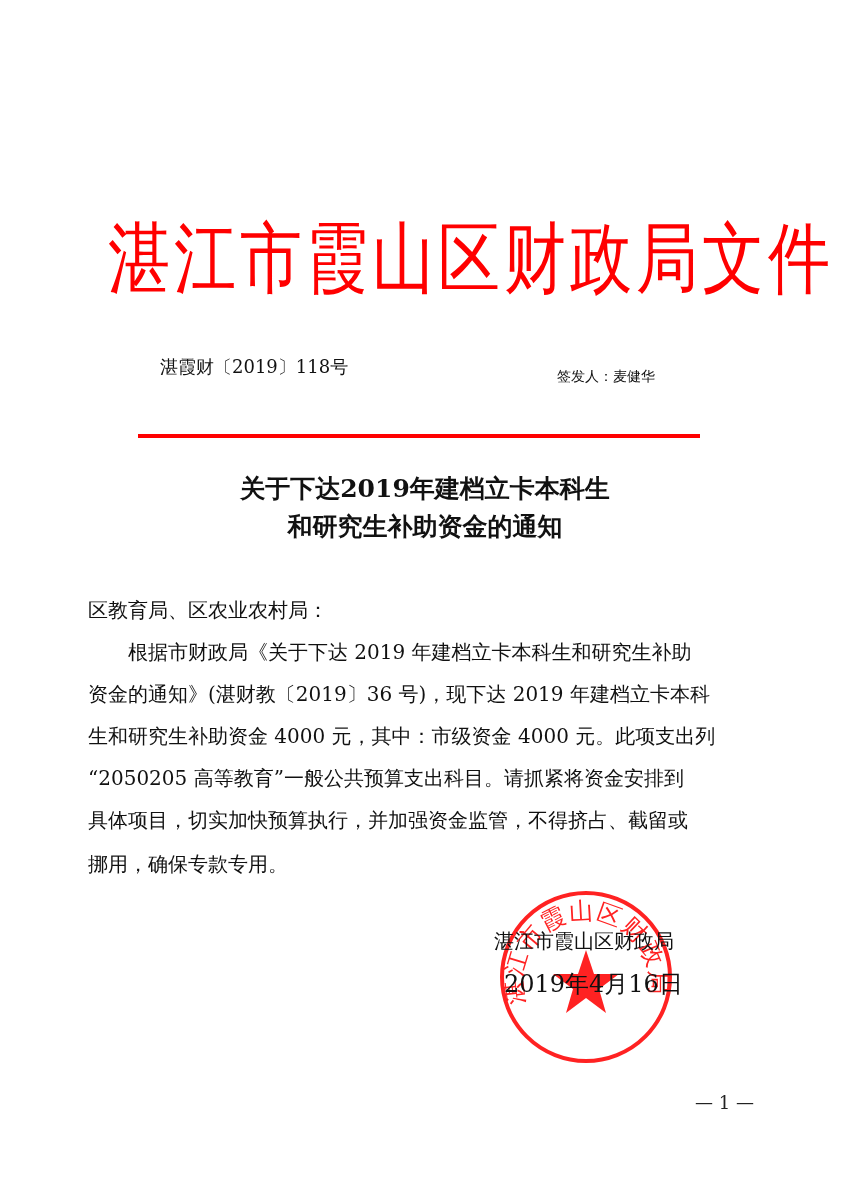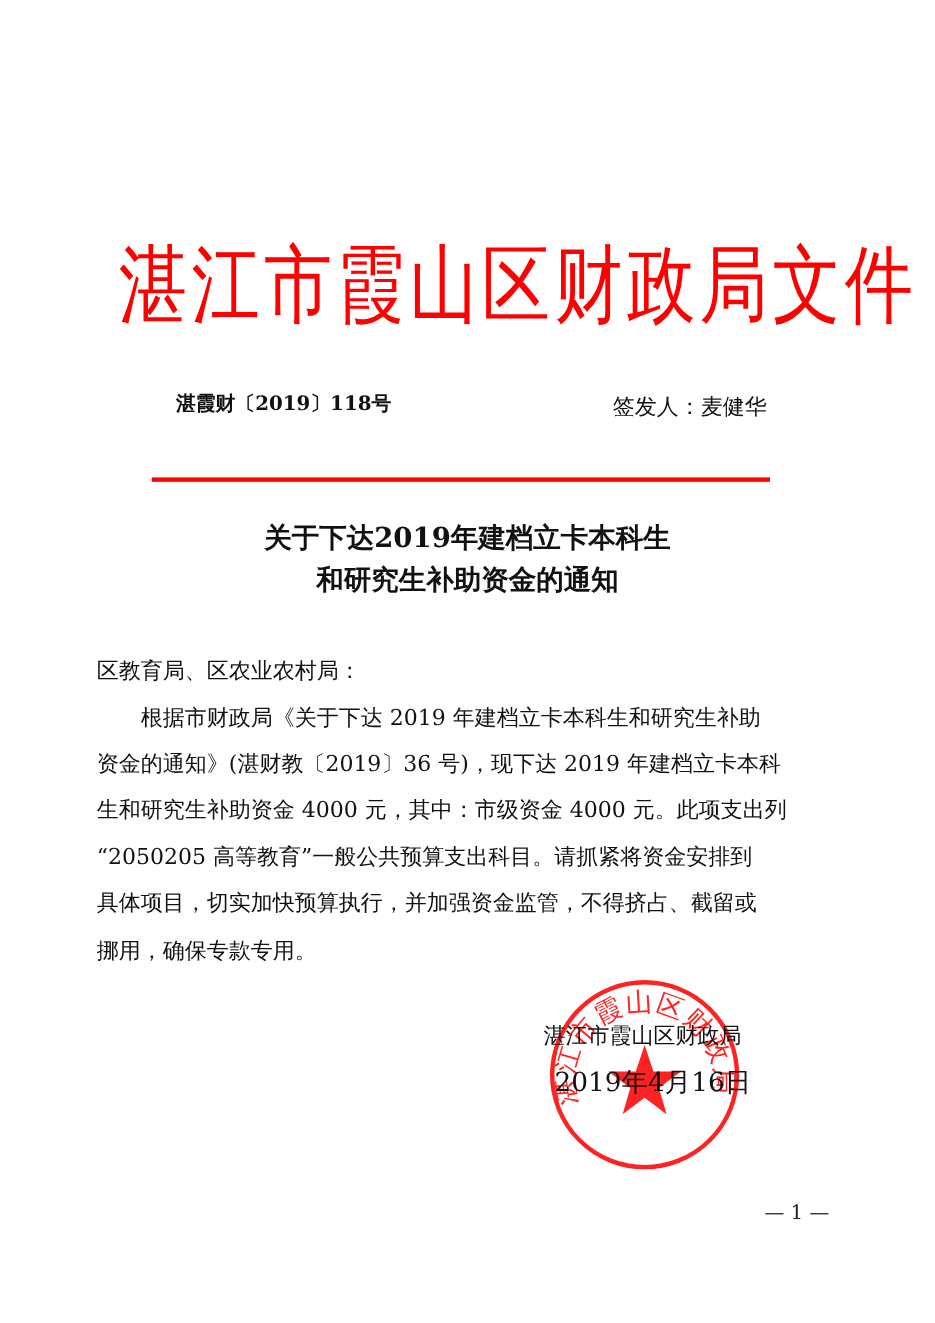--- a/index.html
+++ b/index.html
@@ -3,22 +3,22 @@
 <meta charset="utf-8">
 <style>
   html, body { margin:0; padding:0; background:#ffffff; }
   body { width:850px; height:1203px; position:relative; overflow:hidden;
          font-family:"DejaVu Serif", "Liberation Serif", serif; color:#111; }
   .abs { position:absolute; }
   .header-title { left:108px; top:190px; width:640px; height:110px;
     color:#ff0000; font-size:62px; line-height:110px; letter-spacing:4px;
     transform:scaleY(1.25); transform-origin:top left; white-space:nowrap;
     font-family:"DejaVu Serif", serif; font-weight:normal; }
-  .docnum { left:160px; top:355px; font-size:18px;font-weight:bold; }
-  .issuer { left:557px; top:356px; font-size:20px; }
+  .docnum { left:160px; top:355px; font-size:18px; }
+  .issuer { left:557px; top:368px; font-size:14px; }
   .redline { left:138px; top:434px; width:562px; height:4px; background:#ff0000; }
   .title { left:0; width:850px; text-align:center; font-size:25px; font-weight:bold; }
   .t1 { top:472px; }
   .t2 { top:510px; }
   .body-text { left:88px; width:670px; font-size:20px; line-height:40px; }
   .addressee { top:592px;font-family:Liberation Mono, monospace; }
   .para { left:88px; width:670px; font-size:20px; line-height:40px; }
   .line { position:absolute; white-space:nowrap; }
   .sig-org { left:494px; top:928px; font-size:20px; z-index:2; }
   .sig-date { left:504px; top:968px; font-size:24px; z-index:2; }

